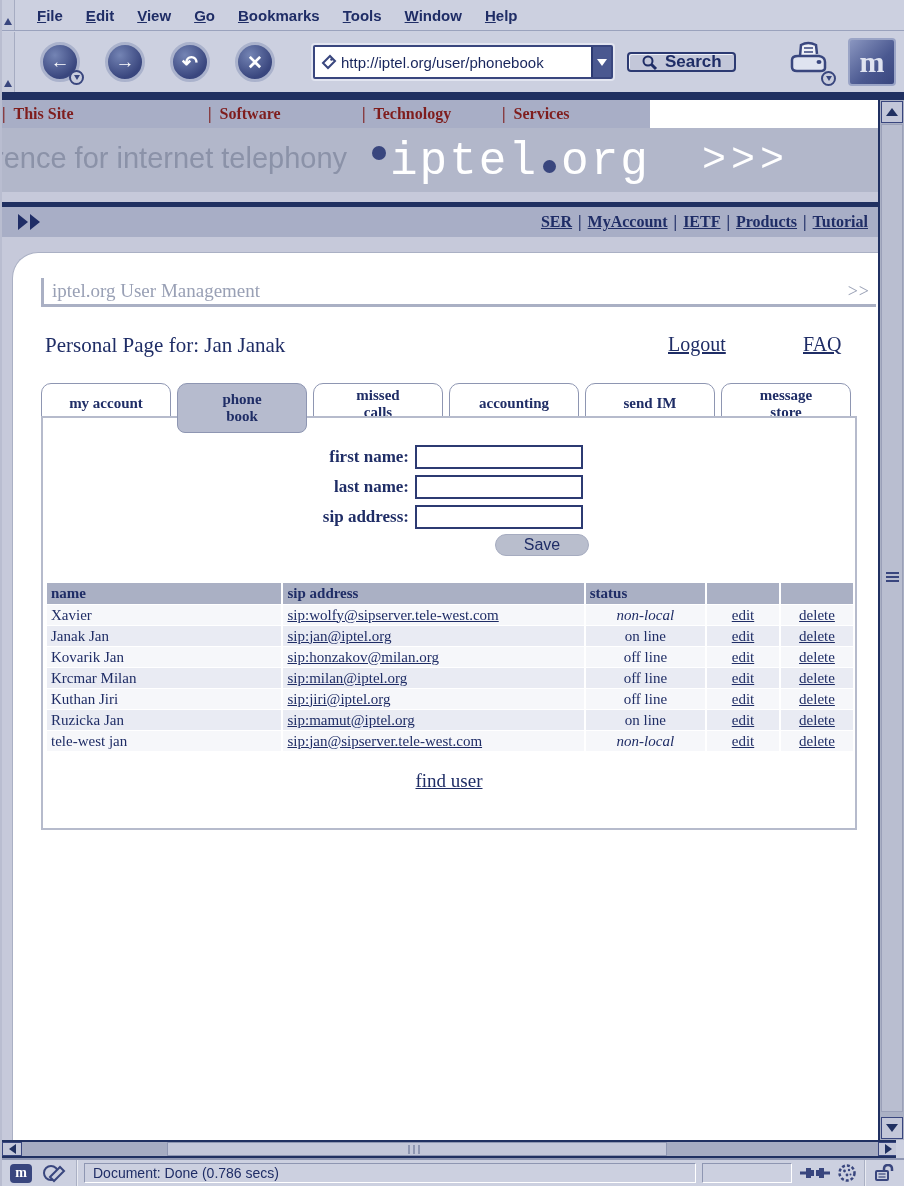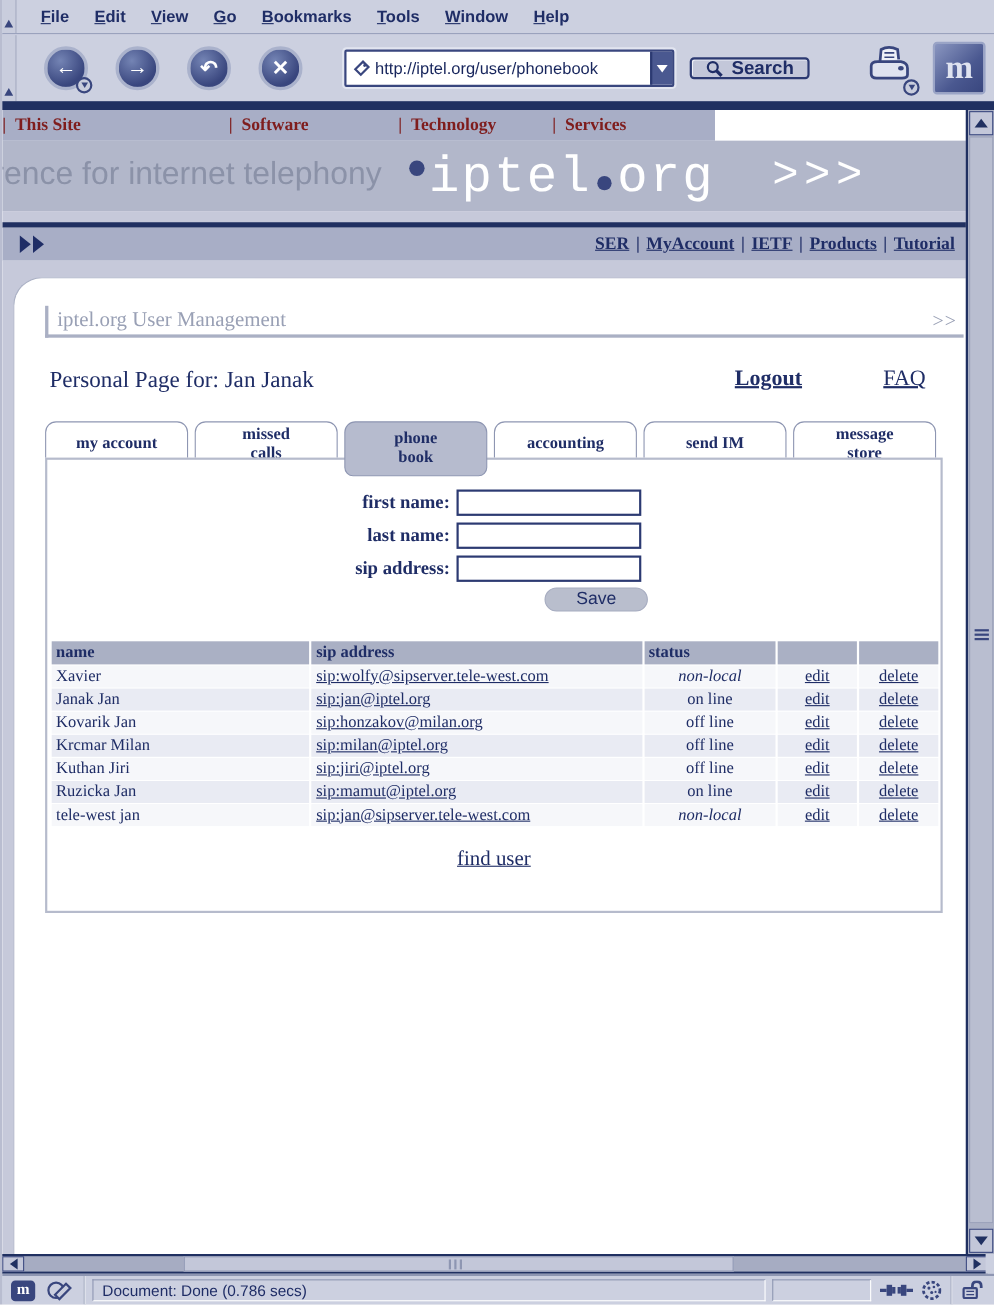--- a/index.html
+++ b/index.html
@@ -133,21 +133,21 @@
     position:absolute; left:28px; right:4px; top:25px; height:29px;
     border-left:3px solid #aab0c4; border-bottom:3px solid #aab0c4;
     color:#99a0b5; font-size:19px; line-height:26px; padding-left:8px;
   }
   .um-arrows { float:right; padding-right:6px; font-size:18px; letter-spacing:1px; }
   .page-heading { position:absolute; left:32px; top:80px; font-size:21px; color:#1f2d66; }
   .logout-link, .faq-link {
     position:absolute; top:80px; font-size:20px; color:#1f2d66;
     text-decoration:underline; cursor:pointer;
   }
-  .logout-link { left:655px;font-weight:bold; } .faq-link { left:790px; }
+  .logout-link { left:655px; } .faq-link { left:790px; }
 
   .tabs { position:absolute; left:28px; top:130px; display:flex; gap:6px; }
   .tab {
     width:130px; height:42px; background:#fff; border:1px solid #8e96b2;
     border-radius:10px 10px 0 0; display:flex; align-items:center; justify-content:center;
     text-align:center; font-size:15px; font-weight:bold; color:#1f2d66;
     white-space:pre-line; line-height:1.15; cursor:pointer;
   }
   .tab.active {
     height:50px; background:#b6bbce; border-radius:10px 10px 8px 8px; z-index:2;
@@ -360,24 +360,24 @@
           <span class="um-arrows">&gt;&gt;</span>
           <span>iptel.org User Management</span>
         </div>
 
         <div class="page-heading">Personal Page for: Jan Janak</div>
         <span class="logout-link">Logout</span>
         <span class="faq-link">FAQ</span>
 
         <div class="tabs">
             <div class="tab">my account</div>
+            <div class="tab active">phone
+book</div>
             <div class="tab">missed
 calls</div>
-            <div class="tab active">phone
-book</div>
             <div class="tab">accounting</div>
             <div class="tab">send IM</div>
             <div class="tab">message
 store</div>
           </div>
 
         <div class="content-box">
           <div class="pb-form">
               <div class="form-row">
                 <span class="form-label">first name:</span>

